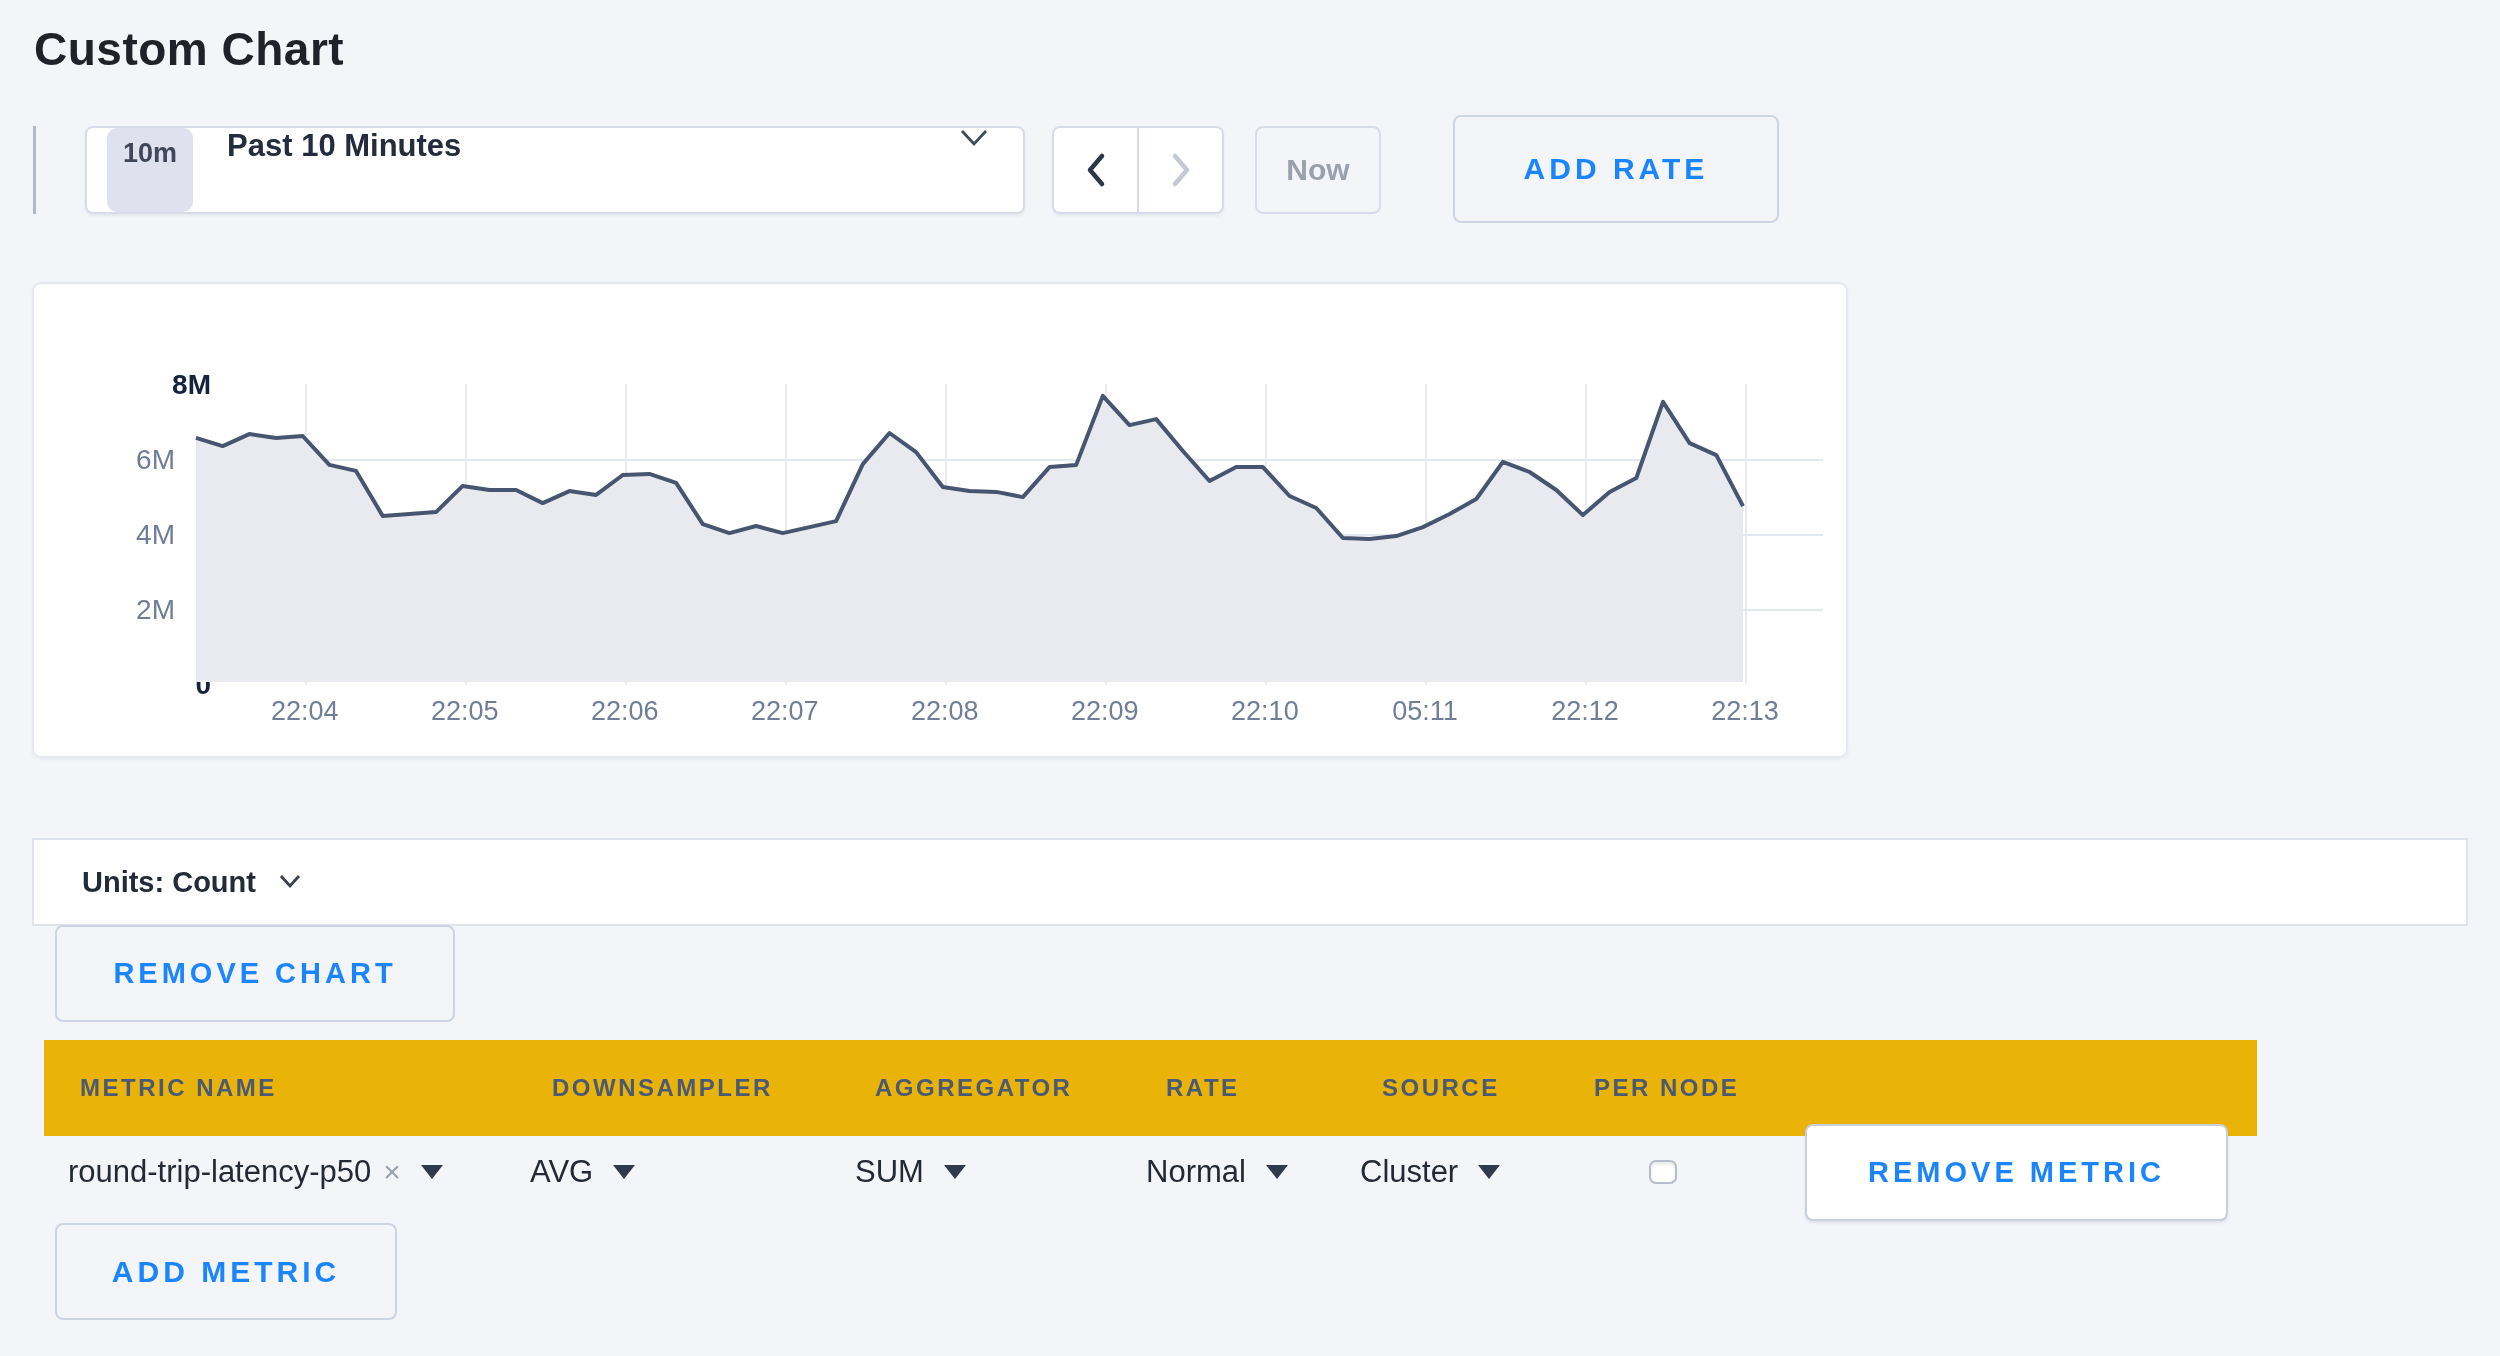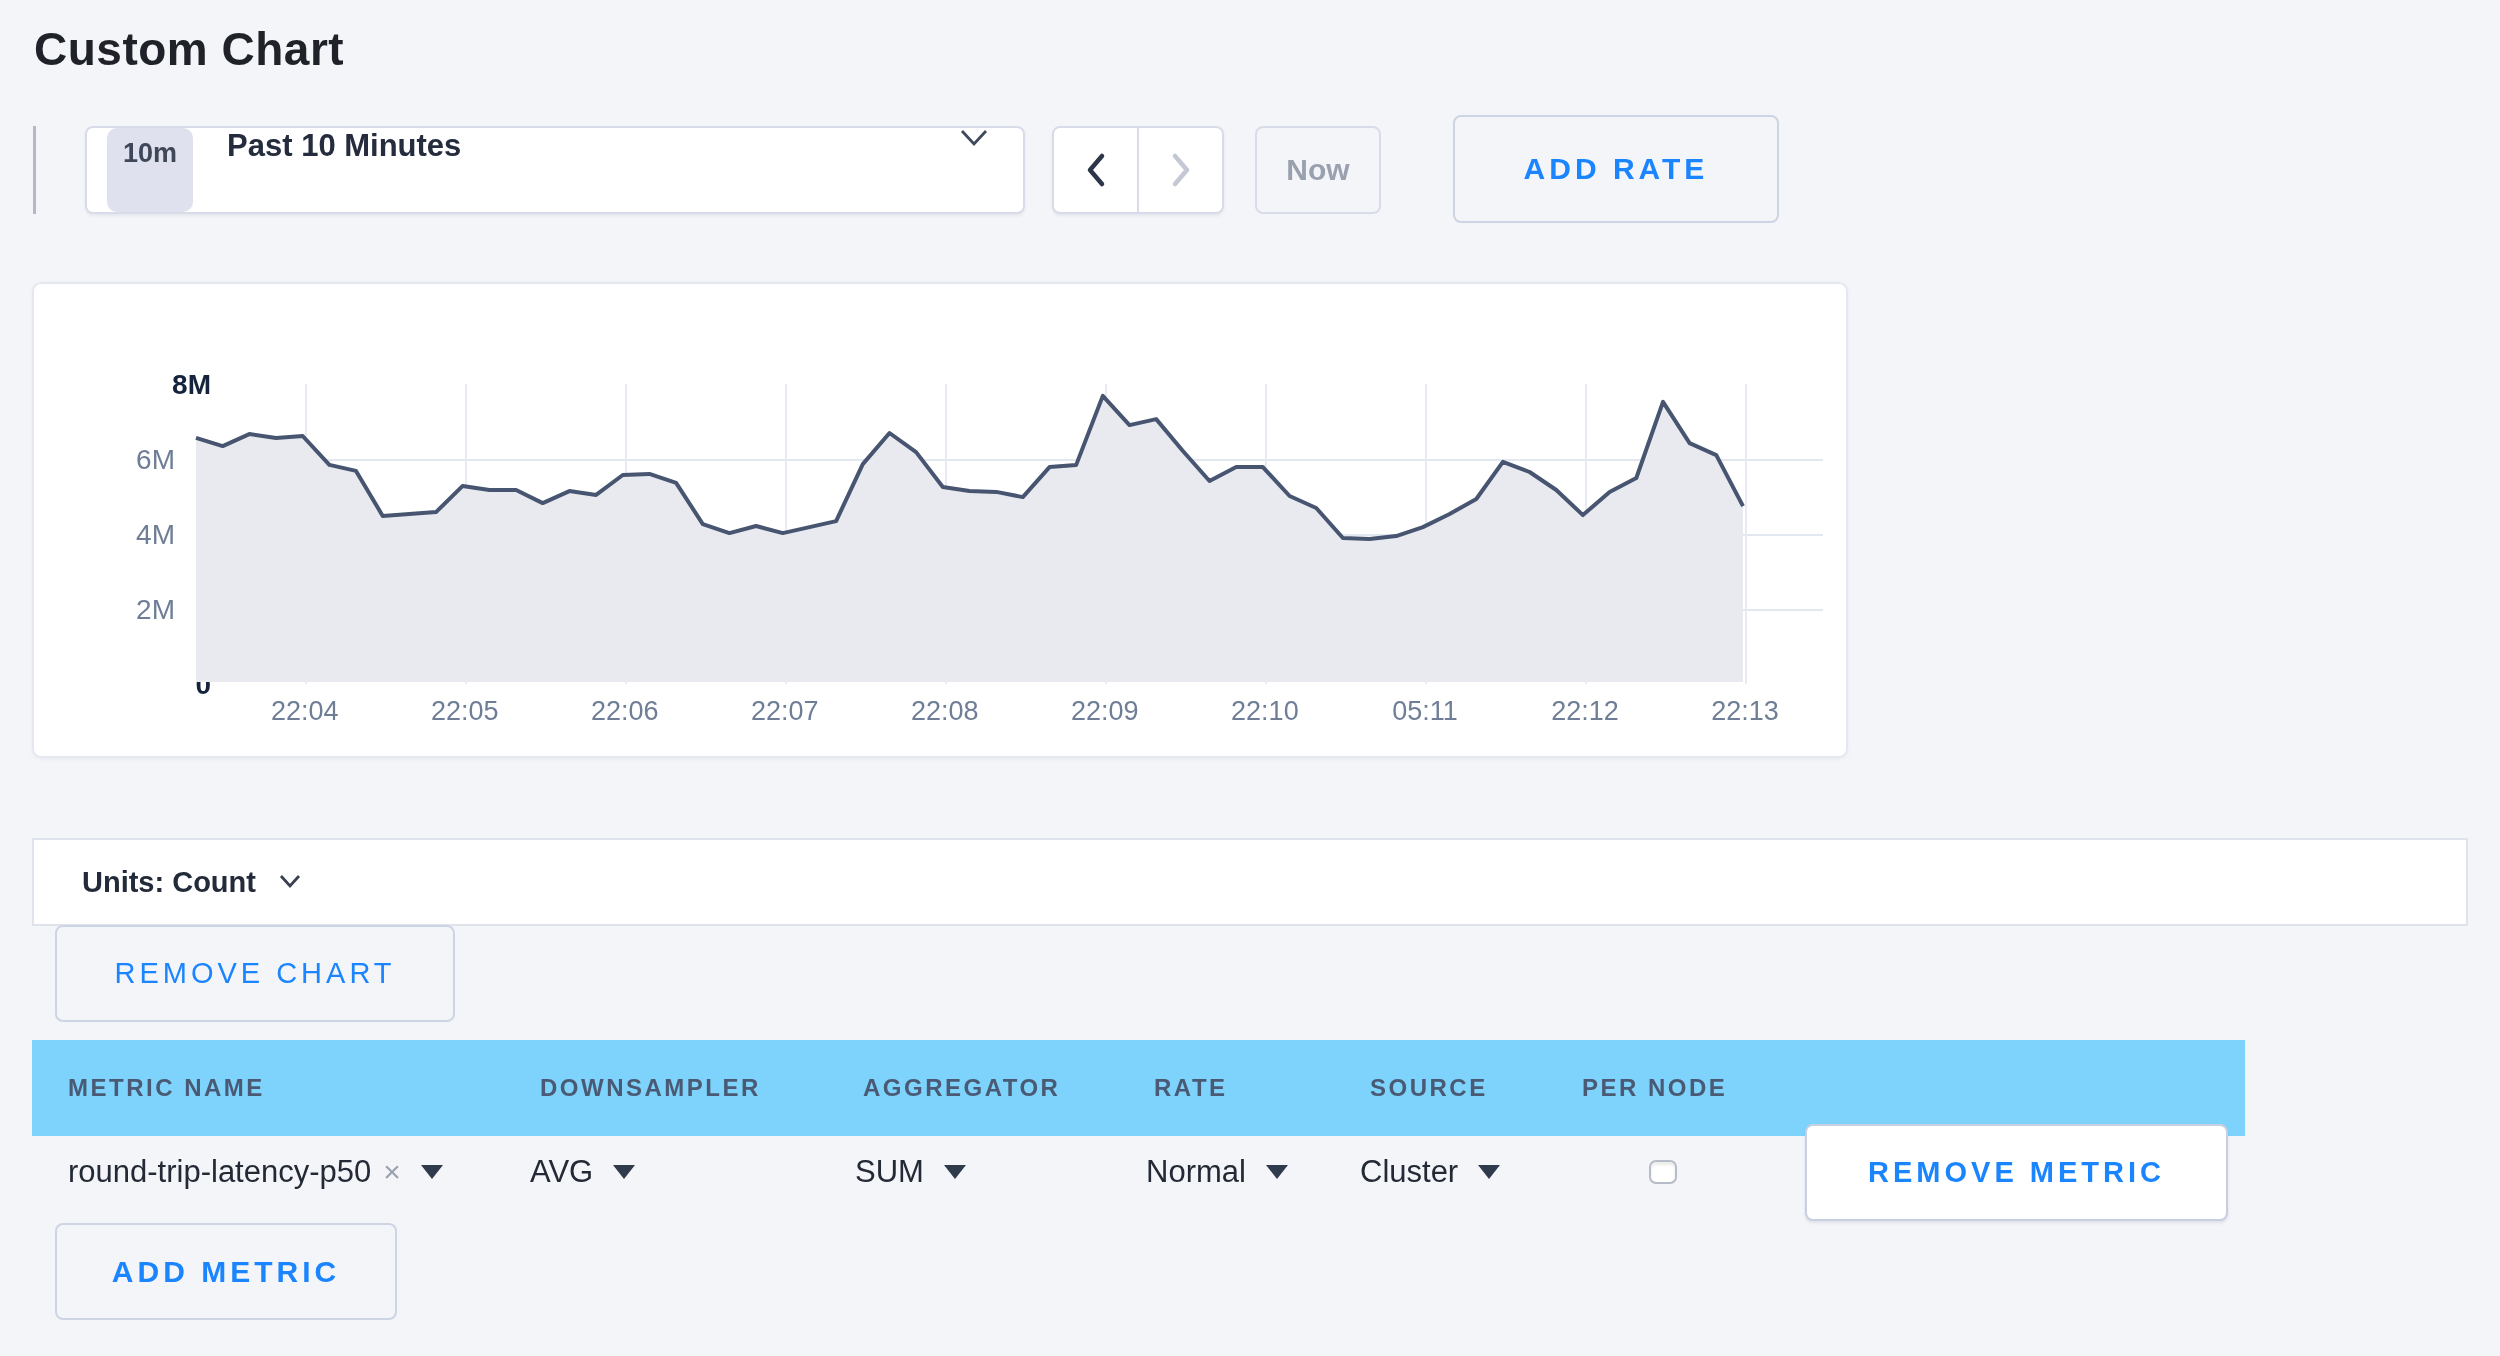--- a/index.html
+++ b/index.html
@@ -40,24 +40,24 @@
   .ylab.strong{font-weight:700;color:#15233c;margin-left:36px;}
   .xlab{position:absolute;font-size:27px;color:#6f7e96;transform:translate(-50%,0);}
   #chart-svg{position:absolute;left:0;top:0;pointer-events:none;}
 
   
   .units-bar{left:32px;top:838px;width:2436px;height:88px;background:#fff;border:2px solid #dfe3ec;
              box-sizing:border-box;display:flex;align-items:center;cursor:pointer;}
   .units-label{margin-left:48px;font-size:29px;font-weight:700;color:#232b3a;}
   .units-chev{margin-left:22px;}
   .remove-chart-btn{left:55px;top:925px;width:400px;height:97px;
-                    font-size:29px;font-weight:400;letter-spacing:4px;color:#1a85ff;}
+                    font-size:29px;font-weight:700;letter-spacing:4px;color:#1a85ff;}
 
   
-  .thead{left:32px;top:1040px;width:2213px;height:96px;background:#7dd3fc;text-decoration:underline;}
+  .thead{left:44px;top:1040px;width:2213px;height:96px;background:#eab308;text-decoration:underline;}
   .th{position:absolute;top:50%;transform:translateY(-50%);font-size:24px;font-weight:700;
       letter-spacing:2.5px;color:#4a5a75;}
   .cell{position:absolute;top:1172px;transform:translateY(-50%);font-size:31px;color:#242a35;
         display:flex;align-items:center;}
   .tag-x{color:#9aa2ad;font-size:30px;margin-left:12px;cursor:pointer;}
   .tri{width:0;height:0;border-left:11px solid transparent;border-right:11px solid transparent;
        border-top:14px solid #2f3a4d;display:inline-block;margin-left:20px;}
   .checkbox{left:1649px;top:1160px;width:24px;height:20px;background:#fff;border:2px solid #b6bcc8;
             border-radius:7px;box-shadow:inset 0 3px 3px rgba(0,0,0,.08);cursor:pointer;}
   .remove-metric-btn{left:1805px;top:1124px;width:423px;height:97px;background:#fff;

